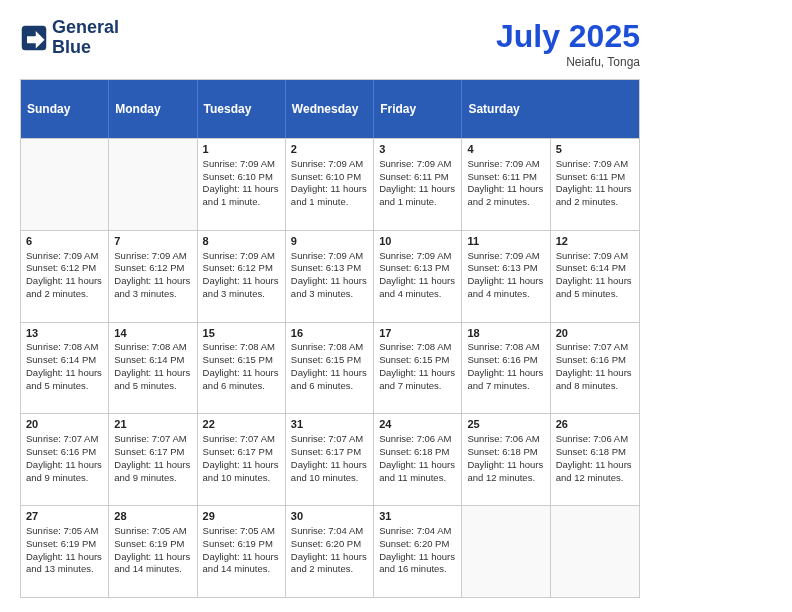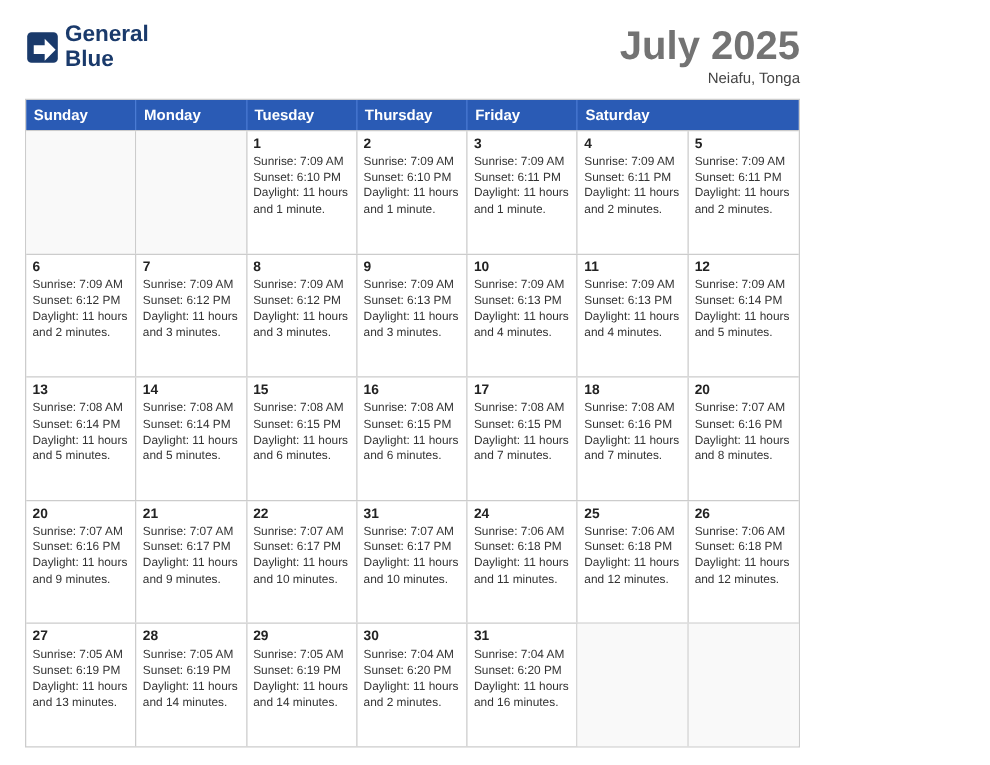--- a/index.html
+++ b/index.html
@@ -38,42 +38,42 @@
       height: 28px;
       margin-right: 4px;
       position: relative;
     }
     .title-block {
       text-align: right;
     }
     .main-title {
       font-size: 32px;
       font-weight: bold;
-      color: #737373;
+      color: #1d4ed8;
     }
     .subtitle {
       font-size: 12px;
       color: #444;
     }
     .calendar {
       flex: 1;
       display: flex;
       flex-direction: column;
       border: 1px solid #ccc;
     }
     .cal-header {
       display: grid;
       grid-template-columns: repeat(7, 1fr);
       background: #2a5bb5;
     }
     .cal-header-cell {
       color: #fff;
       font-size: 12px;
       font-weight: bold;
-      padding: 5px 6px;
+      padding: 22px 6px;
       border-right: 1px solid #4a7bd4;
     }
     .cal-header-cell:last-child { border-right: none; }
     .cal-body {
       flex: 1;
       display: flex;
       flex-direction: column;
     }
     .cal-week {
       display: grid;
@@ -121,21 +121,21 @@
       <div class="main-title">July 2025</div>
       <div class="subtitle">Neiafu, Tonga</div>
     </div>
   </div>
 
   <div class="calendar">
     <div class="cal-header">
     <div class="cal-header-cell">Sunday</div>
         <div class="cal-header-cell">Monday</div>
         <div class="cal-header-cell">Tuesday</div>
-        <div class="cal-header-cell">Thursday</div>
+        <div class="cal-header-cell">Wednesday</div>
         <div class="cal-header-cell">Friday</div>
         <div class="cal-header-cell">Saturday</div>
       </div>
     <div class="cal-body">
     <div class="cal-week">
           <div class="cal-cell empty"></div>
           <div class="cal-cell empty"></div>
           <div class="cal-cell">
             <div class="day-num">1</div>
             <div class="cell-text">Sunrise: 7:09 AM</div>

